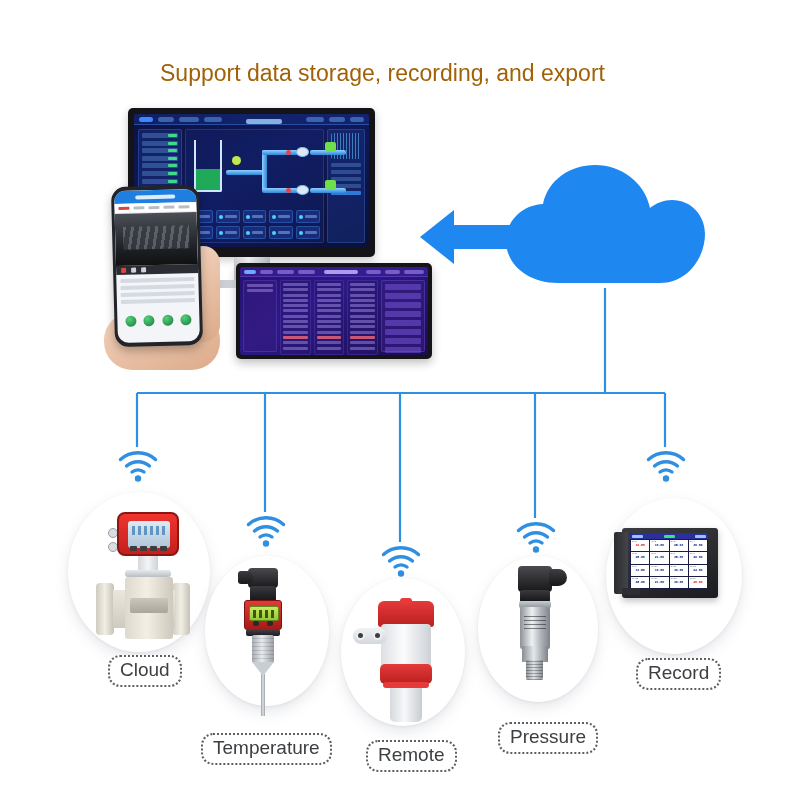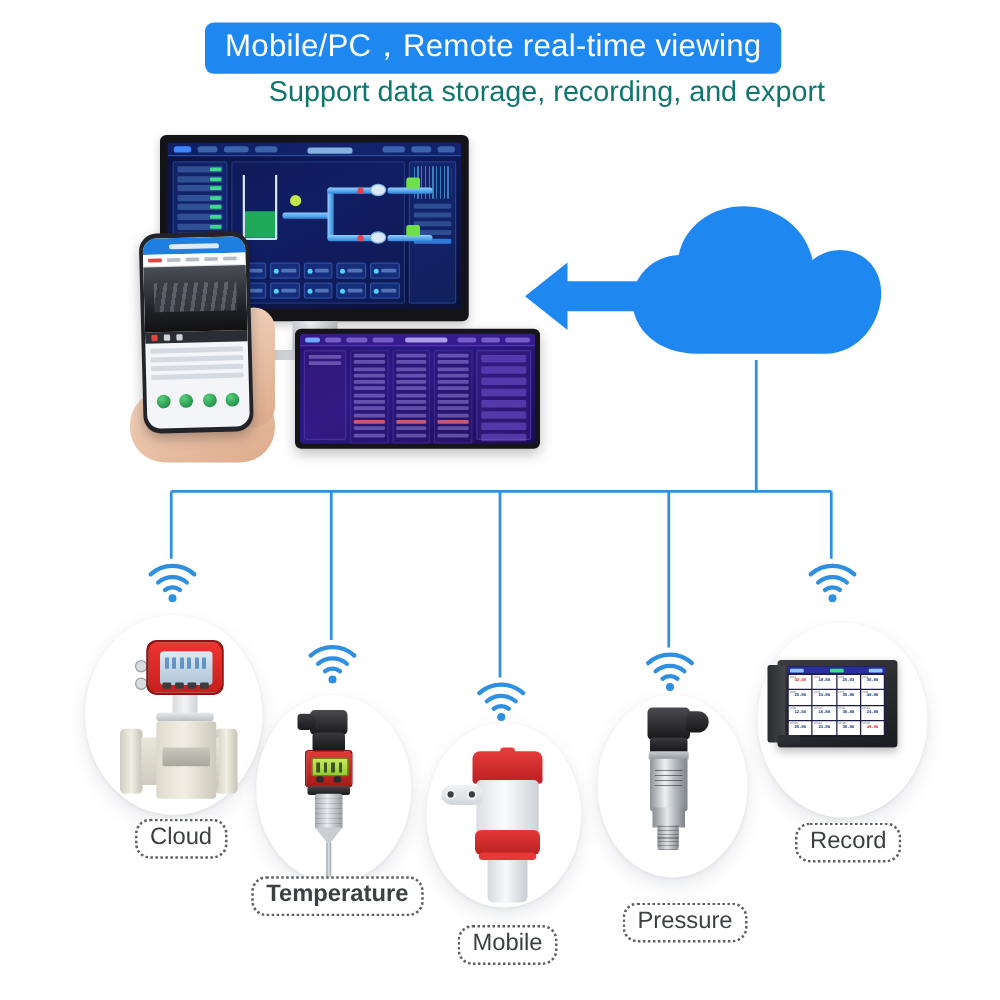--- a/index.html
+++ b/index.html
@@ -18,22 +18,22 @@
     background: #1e88f0;
     border-radius: 7px;
     color: #ffffff;
     font-size: 25px;
     letter-spacing: 0.2px;
     white-space: nowrap;
     line-height: 1.15;
   }
   .subtitle {
     position: absolute; left: 160px; top: 60px;
-    width: 500px; text-align: right;
-    color: #0f766e;
+    width: 500px; text-align: left;
+    color: #a16207;
     font-size: 23px;
     white-space: nowrap;
   }
 
   
   .svg-lines { position: absolute; left: 0; top: 0; width: 800px; height: 800px; pointer-events: none; }
 
   
   .cloud-wrap { position: absolute; left: 500px; top: 163px; width: 210px; height: 125px; }
   .cloud-label {
@@ -247,21 +247,20 @@
   .rc-cell span { position:absolute; left:1px; right:1px; top:3px; font-size:3.4px; text-align:center;
                   font-family:"Liberation Mono", monospace; font-weight:bold; letter-spacing:-.2px; }
   .rc-cell em { position:absolute; left:1px; top:0px; font-size:2.4px; color:#5d6470; font-style:normal; }
   .rc-foot { position:absolute; left:18px; bottom:3px; width:18px; height:7px; background:#2c2e33; border-radius:1px; }
 </style>
 </head>
 <body>
 
 <div id="stage">
 
-  <div class="title-badge">Mobile/PC，Remote real-time viewing</div>
   <div class="subtitle">Support data storage, recording, and export</div>
 
   <svg class="svg-lines" viewBox="0 0 800 800">
 
     <line x1="605" y1="288" x2="605" y2="393" stroke="#2f8fe0" stroke-width="2.2"></line>
 
     <line x1="137" y1="393" x2="665" y2="393" stroke="#2f8fe0" stroke-width="2.2"></line>
 
     <line x1="137" y1="393" x2="137" y2="447" stroke="#2f8fe0" stroke-width="2.2"></line>
     <line x1="265" y1="393" x2="265" y2="512" stroke="#2f8fe0" stroke-width="2.2"></line>
@@ -532,34 +531,34 @@
     <div class="tp-cap" style="left:250px;top:586px;"></div>
     <div class="tp-body" style="left:244px;top:600px;">
       <div class="tp-lcd"></div>
       <div class="tp-knob" style="left:8px;bottom:3px;"></div>
       <div class="tp-knob" style="right:8px;bottom:3px;"></div>
     </div>
     <div class="tp-ring" style="left:246px;top:629px;"></div>
     <div class="tp-hex" style="left:252px;top:635px;"></div>
     <div class="tp-cone" style="left:252px;top:662px;"></div>
     <div class="tp-probe" style="left:261px;top:674px;height:42px;"></div>
-    <div class="lbl" style="left:201px;top:701px;font-weight:bold;">Temperature</div>
+    <div class="lbl" style="left:201px;top:733px;">Temperature</div>
   </div>
 
   <div class="dev">
     <div class="ell" style="left:341px;top:578px;width:124px;height:148px;"></div>
     <div class="lv-cap" style="left:378px;top:601px;"></div>
     <div class="lv-body" style="left:381px;top:624px;"></div>
     <div class="lv-arm" style="left:353px;top:628px;"></div>
     <div class="lv-eye" style="left:356px;top:631px;"></div>
     <div class="lv-eye" style="left:373px;top:631px;"></div>
     <div class="lv-collar" style="left:380px;top:664px;"></div>
     <div class="lv-ring" style="left:383px;top:682px;"></div>
     <div class="lv-stem" style="left:390px;top:688px;"></div>
-    <div class="lbl" style="left:366px;top:740px;">Mobile</div>
+    <div class="lbl" style="left:366px;top:740px;">Remote</div>
   </div>
 
   <div class="dev">
     <div class="ell" style="left:478px;top:556px;width:120px;height:146px;"></div>
     <div class="pr-conn" style="left:518px;top:566px;"></div>
     <div class="pr-conn2" style="left:549px;top:569px;"></div>
     <div class="pr-neck" style="left:520px;top:590px;"></div>
     <div class="pr-ring" style="left:519px;top:601px;"></div>
     <div class="pr-body" style="left:520px;top:607px;"></div>
     <div class="pr-hex" style="left:522px;top:646px;"></div>

